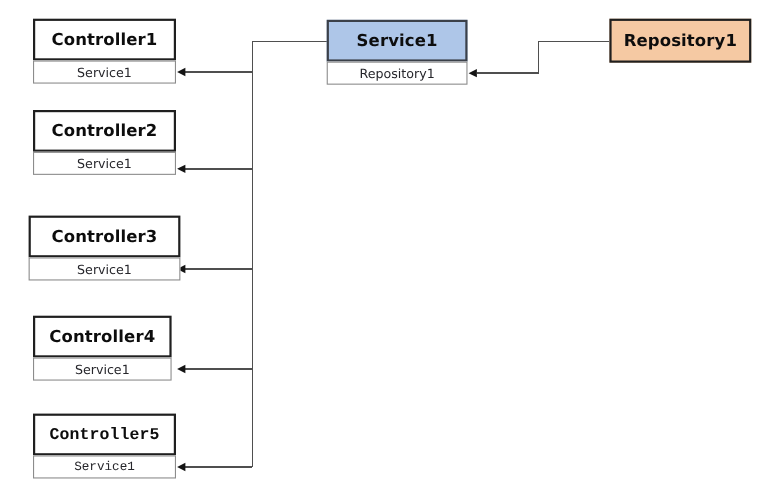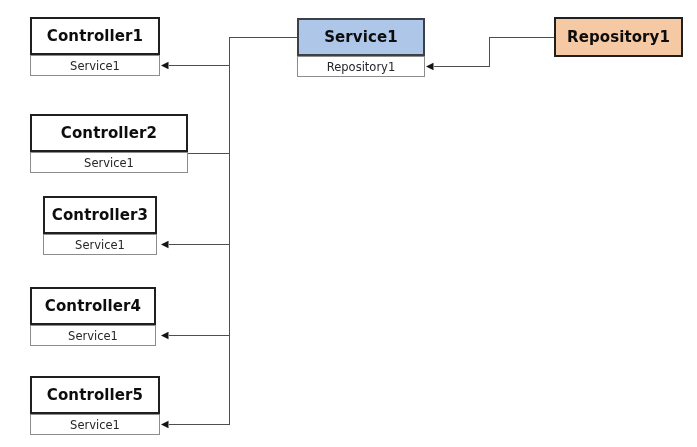--- a/index.html
+++ b/index.html
@@ -84,36 +84,36 @@
       <path d="M 554 37.5 H 489.5 V 66.5 H 433.5" class="conn"></path>
       <polygon points="426,66.5 433.5,62.7 433.5,70.3" class="arrow"></polygon>
     </svg>
 
   <div id="controllers-layer">
     <div class="node controller-node" style="left: 30px; top: 17px; width: 130px;">
       <div class="node-header">Controller1</div>
       <div class="node-sub">Service1</div>
     </div>
 
-    <div class="node controller-node" style="left: 30px; top: 114px; width: 158px;">
+    <div class="node controller-node" style="left: 30px; top: 100px; width: 130px;">
       <div class="node-header">Controller2</div>
       <div class="node-sub">Service1</div>
     </div>
 
-    <div class="node controller-node" style="left: 43px; top: 196px; width: 114px;">
+    <div class="node controller-node" style="left: 26px; top: 196px; width: 138px;">
       <div class="node-header">Controller3</div>
       <div class="node-sub">Service1</div>
     </div>
 
     <div class="node controller-node" style="left: 30px; top: 287px; width: 126px;">
       <div class="node-header">Controller4</div>
       <div class="node-sub">Service1</div>
     </div>
 
-    <div class="node controller-node" style="left: 30px; top: 376px; width: 130px;">
+    <div class="node controller-node" style="left: 30px; top: 376px; width: 130px; font-family: Liberation Mono, monospace;">
       <div class="node-header">Controller5</div>
       <div class="node-sub">Service1</div>
     </div>
   </div>
 
   <div class="node service-node" style="left: 297px; top: 18px; width: 128px;">
     <div class="node-header">Service1</div>
     <div class="node-sub">Repository1</div>
   </div>
 

